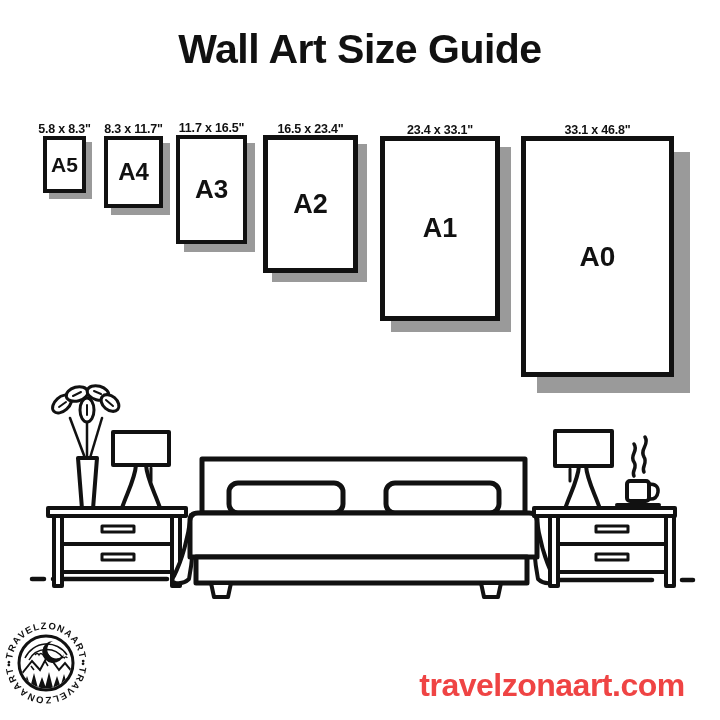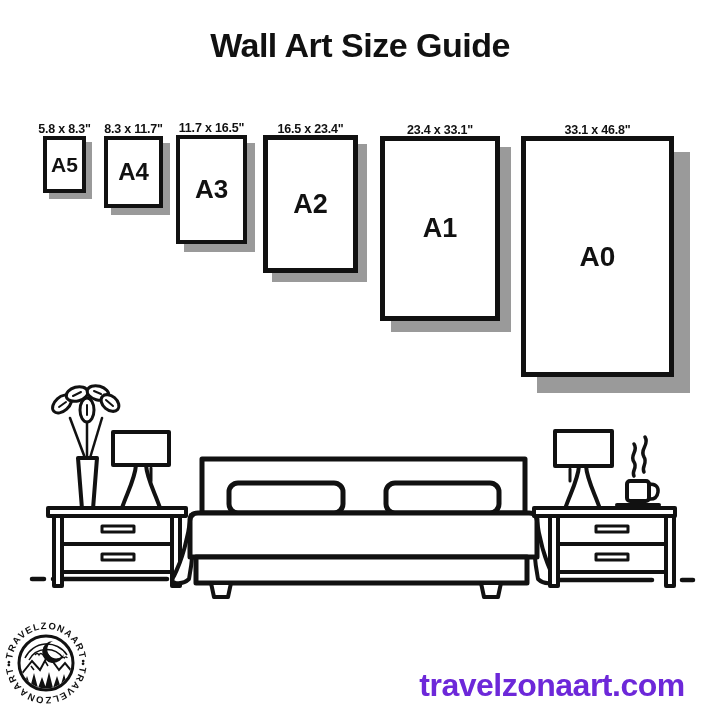--- a/index.html
+++ b/index.html
@@ -2,42 +2,42 @@
 <html><head>
 <meta charset="utf-8">
 <style>
   html,body{margin:0;padding:0;background:#fff;}
   .canvas{
     position:relative;width:720px;height:720px;background:#fff;
     font-family:"Liberation Sans", sans-serif;color:#111;overflow:hidden;
   }
   .page-title{
     position:absolute;left:0;top:26px;width:720px;text-align:center;
-    font-size:34px;font-weight:bold;letter-spacing:-0.5px;color:#111;
+    font-size:41px;font-weight:bold;letter-spacing:-0.5px;color:#111;
   }
   .frame{
     position:absolute;background:#fff;border:4px solid #111;
     display:flex;align-items:center;justify-content:center;
     font-weight:bold;color:#111;box-sizing:border-box;
   }
   .size-label{
     position:absolute;top:-18px;left:50%;transform:translateX(-50%);
     white-space:nowrap;font-size:12.5px;font-weight:bold;letter-spacing:-0.2px;
   }
   .f-a5{left:43px;top:136px;width:43px;height:57px;box-shadow:6px 6px 0 #9a9a9a;font-size:21px;}
   .f-a4{left:104px;top:136px;width:59px;height:72px;box-shadow:7px 7px 0 #9a9a9a;font-size:24px;}
   .f-a3{left:176px;top:135px;width:71px;height:109px;box-shadow:8px 8px 0 #9a9a9a;font-size:26px;}
   .f-a2{left:263px;top:135px;width:95px;height:138px;border-width:5px;box-shadow:9px 9px 0 #9a9a9a;font-size:27px;}
   .f-a1{left:380px;top:136px;width:120px;height:185px;border-width:5px;box-shadow:11px 11px 0 #9a9a9a;font-size:27px;}
   .f-a0{left:521px;top:136px;width:153px;height:241px;border-width:5px;box-shadow:16px 16px 0 #9a9a9a;font-size:28px;}
   .scene{position:absolute;left:0;top:380px;width:720px;height:225px;}
   .logo{position:absolute;left:1px;top:614px;width:92px;height:96px;}
   .website{
     position:absolute;left:402px;top:667px;width:300px;text-align:center;
-    font-size:32px;font-weight:bold;letter-spacing:-0.5px;color:#6d28d9;
+    font-size:32px;font-weight:bold;letter-spacing:-0.5px;color:#ef4444;
   }
   .logo-arc-text{font-family:"Liberation Sans",sans-serif;font-size:9.5px;font-weight:bold;letter-spacing:1.2px;fill:#111;}
 </style>
 </head>
 <body>
 
 <div class="canvas">
 
   <div class="page-title">Wall Art Size Guide</div>
 

